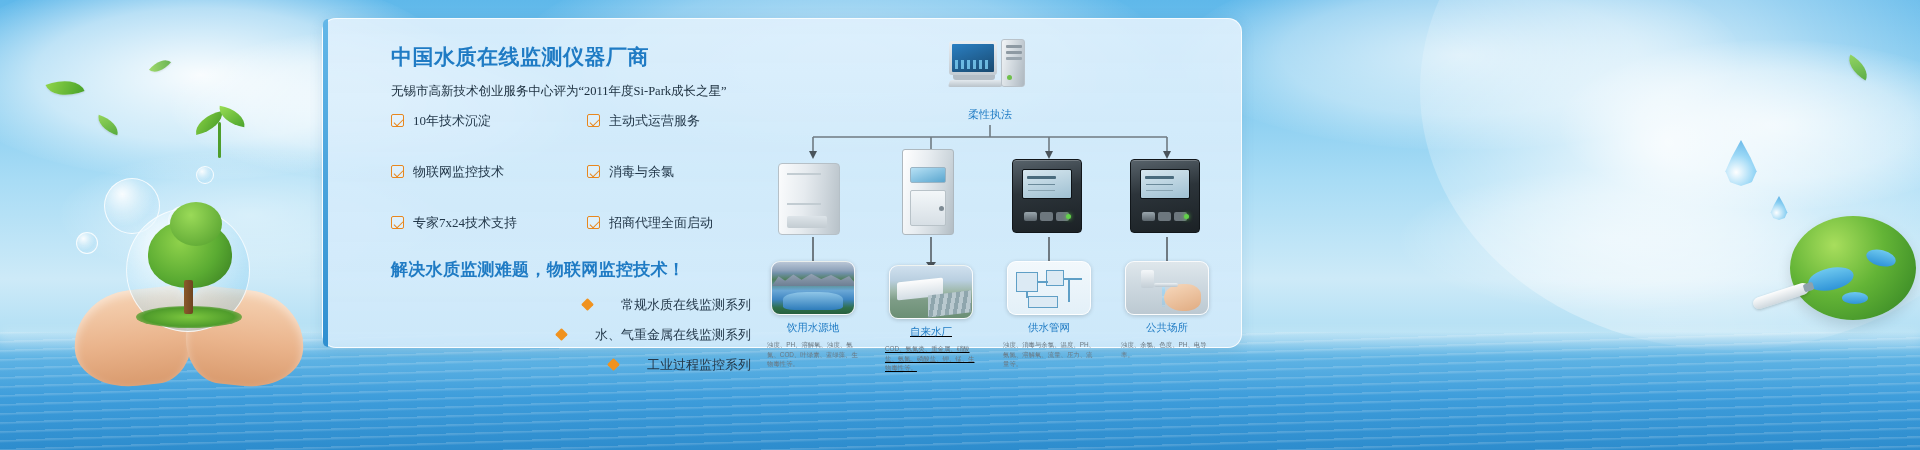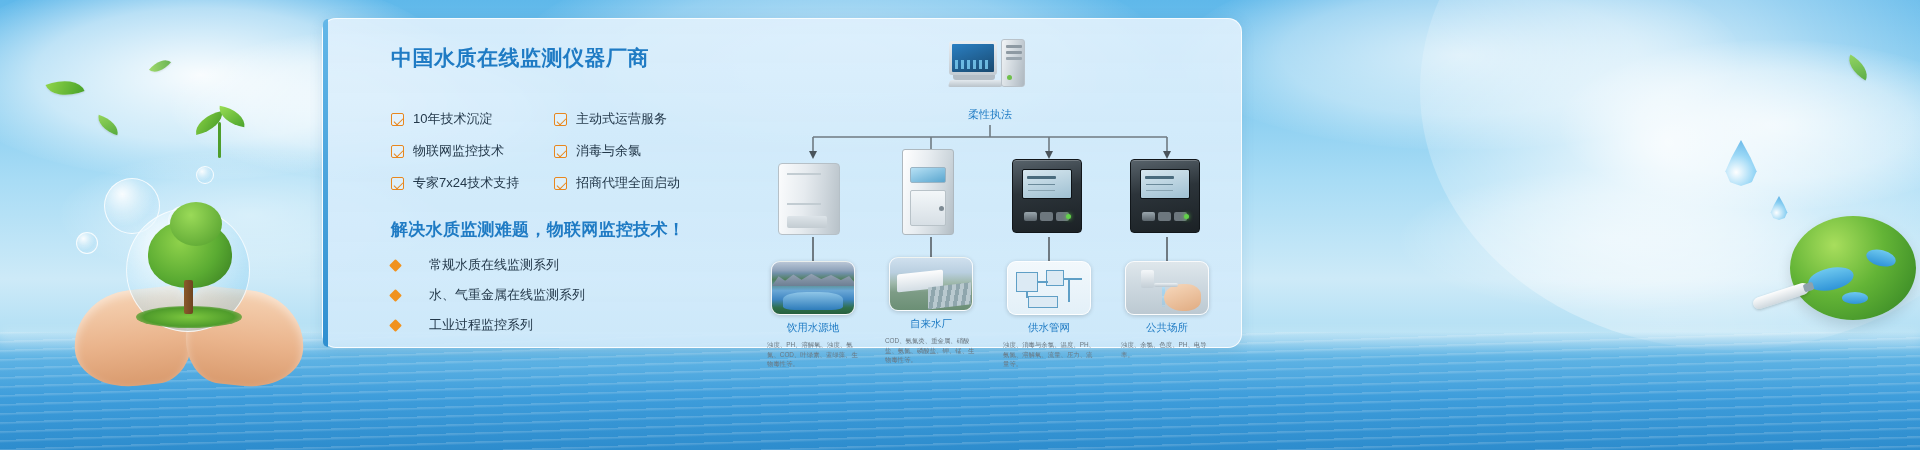--- a/index.html
+++ b/index.html
@@ -93,33 +93,33 @@
 
   
   .panel{position:absolute;left:322px;top:18px;width:920px;height:330px;
     background:linear-gradient(180deg,rgba(223,240,252,.92) 0%,rgba(214,236,251,.90) 45%,rgba(208,233,250,.88) 100%);
     border:1px solid rgba(255,255,255,.85);border-radius:14px;
     box-shadow:0 2px 14px rgba(40,110,160,.14);}
   .panel:before{content:"";position:absolute;left:0;top:0;bottom:0;width:5px;border-radius:14px 0 0 14px;
     background:linear-gradient(180deg,#63b7e8,#2f8fd0);}
 
   
-  .leftcol{position:absolute;left:68px;top:26px;width:360px;}
+  .leftcol{position:absolute;left:68px;top:26px;width:360px;font-family:Liberation Serif, serif;}
   .h1{color:#1f7bc4;font-size:21px;font-weight:bold;letter-spacing:.5px;line-height:1.2;}
   .sub{margin-top:13px;color:#1a2d3c;font-size:12.5px;line-height:1.4;white-space:nowrap;}
 
-  .checks{margin-top:40px;display:grid;grid-template-columns:163px 170px;row-gap:14px;column-gap:0;}
+  .checks{margin-top:11px;display:grid;grid-template-columns:163px 170px;row-gap:14px;column-gap:0;gap:33px;}
   .chk{display:flex;align-items:center;gap:9px;}
   .chk .box{width:13px;height:13px;border:1.6px solid #e8871e;border-radius:2px;position:relative;flex:0 0 auto;background:rgba(255,255,255,.25);}
   .chk .box:after{content:"";position:absolute;left:2px;top:4px;width:8px;height:4px;border-left:1.6px solid #e8871e;border-bottom:1.6px solid #e8871e;transform:rotate(-45deg);}
   .chk span{color:#23384a;font-size:13px;white-space:nowrap;}
 
   .h2{margin-top:26px;color:#1f7bc4;font-size:17px;font-weight:bold;letter-spacing:.3px;}
   .bullets{margin-top:15px;display:flex;flex-direction:column;gap:12px;}
-  .bl{display:flex;align-items:center;gap:29px;}
+  .bl{display:flex;align-items:center;gap:29px;justify-content:flex-end;}
   .bl .dia{width:9px;height:9px;background:#f0921f;transform:rotate(45deg);flex:0 0 auto;border-radius:1px;}
   .bl span{color:#23384a;font-size:13px;white-space:nowrap;}
 
   
   .diagram{position:absolute;left:430px;top:14px;width:470px;height:306px;}
 
   .pc{position:absolute;left:196px;top:6px;width:78px;height:50px;}
   .pc .mon{position:absolute;left:0;top:2px;width:48px;height:34px;background:linear-gradient(180deg,#e9eef2,#c3ccd3);border-radius:3px;padding:3px;}
   .pc .scr{width:100%;height:100%;background:linear-gradient(160deg,#2b7fc2,#18496f);border-radius:1px;position:relative;overflow:hidden;}
   .pc .scr:after{content:"";position:absolute;left:3px;bottom:3px;right:3px;height:9px;
@@ -242,20 +242,21 @@
   <div class="lake k1"></div>
     <div class="lake k2"></div>
     <div class="lake k3"></div>
 </div>
 <div class="probe"></div>
 
 <div class="panel">
 
   <div class="leftcol">
     <div class="h1">中国水质在线监测仪器厂商</div>
+    <div class="sub">无锡市高新技术创业服务中心评为“2011年度Si-Park成长之星”</div>
 
     <div class="checks">
       <div class="chk">
         <span class="box"></span>
         <span>10年技术沉淀</span>
       </div>
       <div class="chk">
         <span class="box"></span>
         <span>主动式运营服务</span>
       </div>
@@ -350,21 +351,21 @@
         </div>
       <div class="arrow"></div>
     </div>
 
     <div class="card" style="left:18px;top:228px;">
       <div class="ph ph1"></div>
       <div class="cap">饮用水源地</div>
       <div class="desc">浊度、PH、溶解氧、浊度、氨氮、COD、叶绿素、蓝绿藻、生物毒性等。</div>
     </div>
 
-    <div class="card" style="left:136px;top:224px;">
+    <div class="card" style="left:136px;top:232px;text-decoration:underline;">
       <div class="ph ph2"></div>
       <div class="cap">自来水厂</div>
       <div class="desc">COD、氨氮类、重金属、硝酸盐、氨氮、磷酸盐、钾、锰、生物毒性等。</div>
     </div>
 
     <div class="card" style="left:254px;top:228px;">
       <div class="ph ph3">
         <div class="tank" style="left:8px;top:10px;width:22px;height:20px;"></div>
         <div class="tank" style="left:38px;top:8px;width:18px;height:16px;"></div>
         <div class="tank" style="left:20px;top:34px;width:30px;height:12px;"></div>

